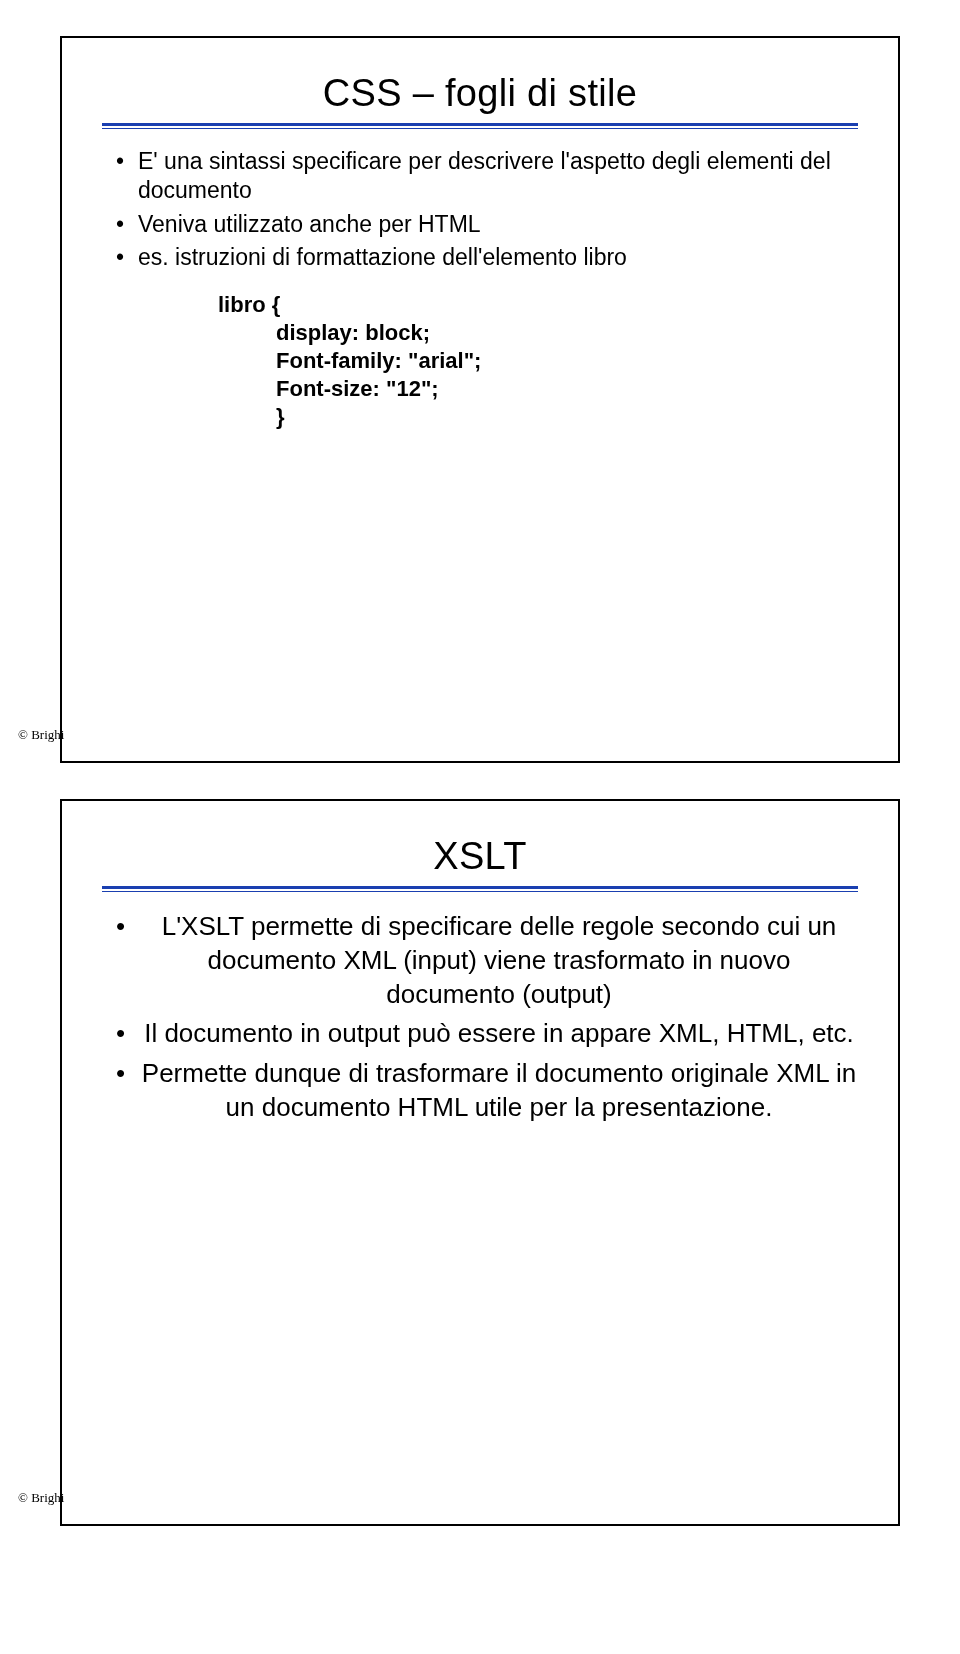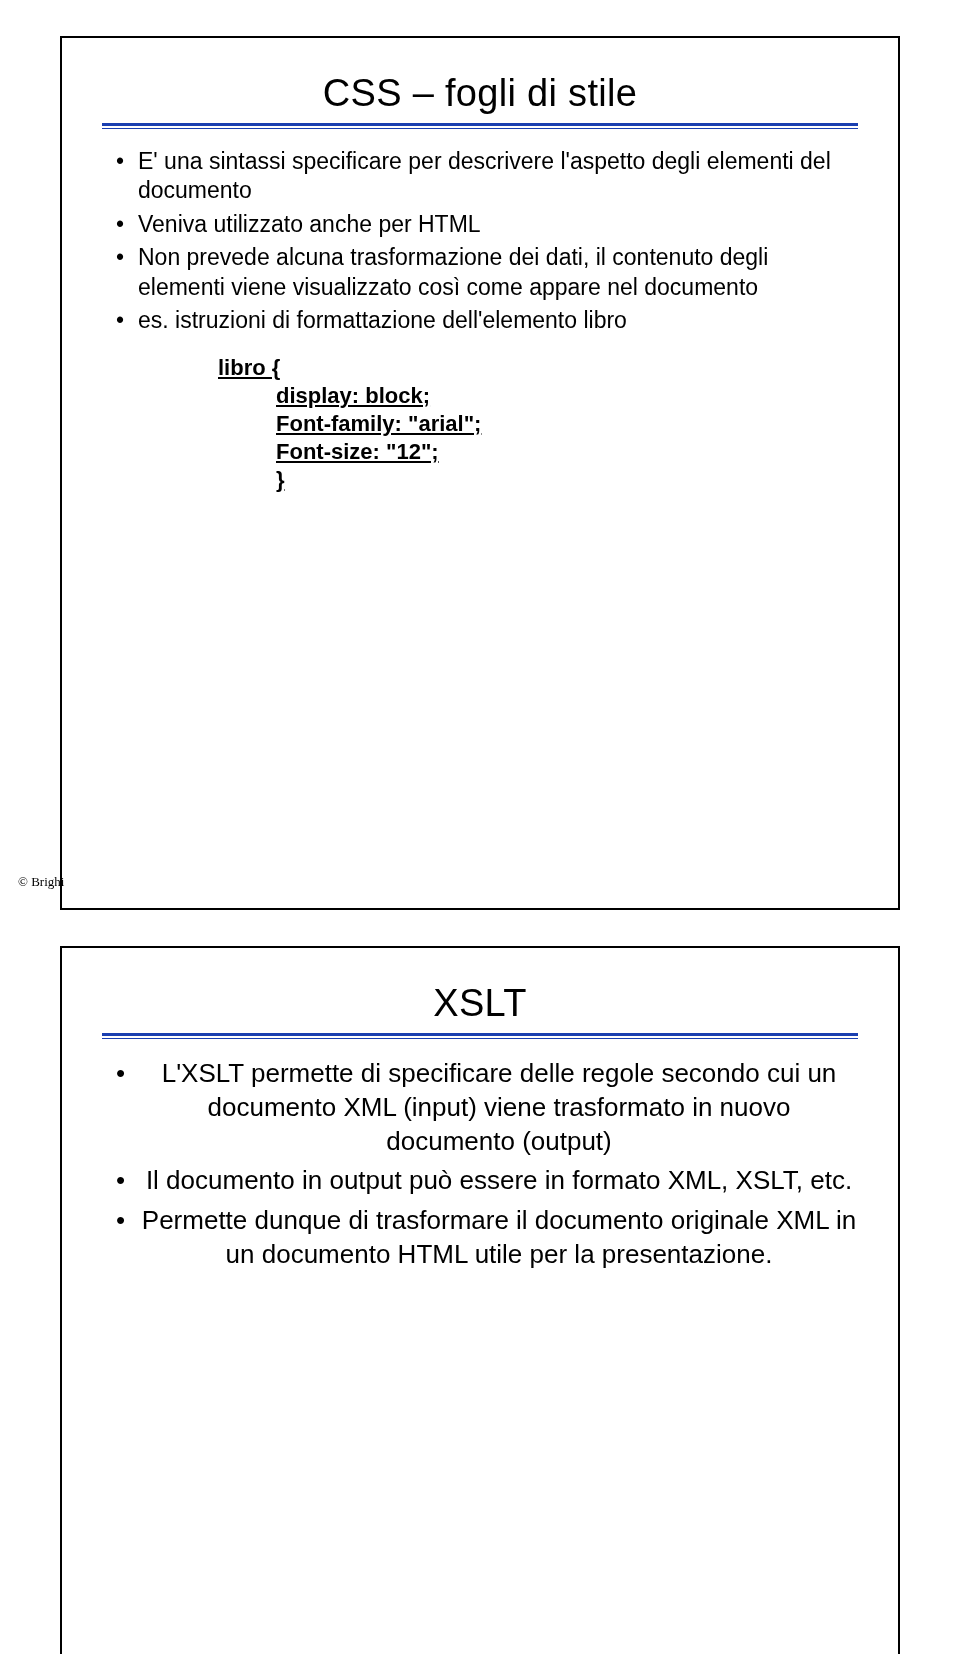--- a/index.html
+++ b/index.html
@@ -8,21 +8,21 @@
     background: #ffffff;
     font-family: Verdana, Arial, sans-serif;
     width: 960px;
   }
   .slide {
     box-sizing: border-box;
     position: relative;
     border: 2px solid #000;
     margin: 36px 60px;
     padding: 28px 40px 18px 40px;
-    height: 874px;
+    height: 727px;
   }
   .title {
     font-size: 38px;
     text-align: center;
     color: #000;
     margin: 6px 0 8px 0;
     letter-spacing: 0.3px;
   }
   .rule {
     height: 0;
@@ -68,21 +68,20 @@
   .italic {
     font-style: italic;
   }
   .code-block {
     margin: 18px 0 0 116px;
     font-size: 22px;
     font-weight: bold;
     font-family: Verdana, Arial, sans-serif;
     color: #000;
     line-height: 1.28;
-    text-decoration: underline;
   }
   .code-block .indent {
     padding-left: 58px;
   }
   .copyright {
     position: absolute;
     left: -44px;
     bottom: 18px;
     font-family: "Times New Roman", serif;
     font-size: 13px;
@@ -92,36 +91,35 @@
 </head>
 <body>
 
 <div class="slide">
   <div class="title">CSS – fogli di stile</div>
   <div class="rule thick"></div>
   <div class="rule thin"></div>
   <ul class="bullets">
     <li>E' una sintassi specificare per descrivere l'aspetto degli elementi del documento</li>
     <li>Veniva utilizzato anche per HTML</li>
-    <li>Non prevede alcuna trasformazione dei dati, il contenuto degli elementi viene visualizzato così come appare nel documento</li>
     <li>es. istruzioni di formattazione dell'elemento libro</li>
   </ul>
   <div class="code-block">
     <div>libro {</div>
     <div class="indent">display: block;</div>
     <div class="indent">Font-family: "arial";</div>
     <div class="indent">Font-size: "12";</div>
     <div class="indent">}</div>
   </div>
   <div class="copyright">© Brighi</div>
 </div>
 
 <div class="slide">
   <div class="title">XSLT</div>
   <div class="rule thick"></div>
   <div class="rule thin"></div>
   <ul class="bullets big">
     <li>L'XSLT permette di specificare delle regole secondo cui un documento XML (input) viene trasformato in nuovo documento (output)</li>
-    <li>Il documento in output può essere in formato XML, XSLT, etc.</li>
+    <li>Il documento in output può essere in appare XML, HTML, etc.</li>
     <li>Permette dunque di trasformare il documento originale XML in un documento HTML utile per la presentazione.</li>
   </ul>
   <div class="copyright">© Brighi</div>
 </div>
 
 </body></html>

